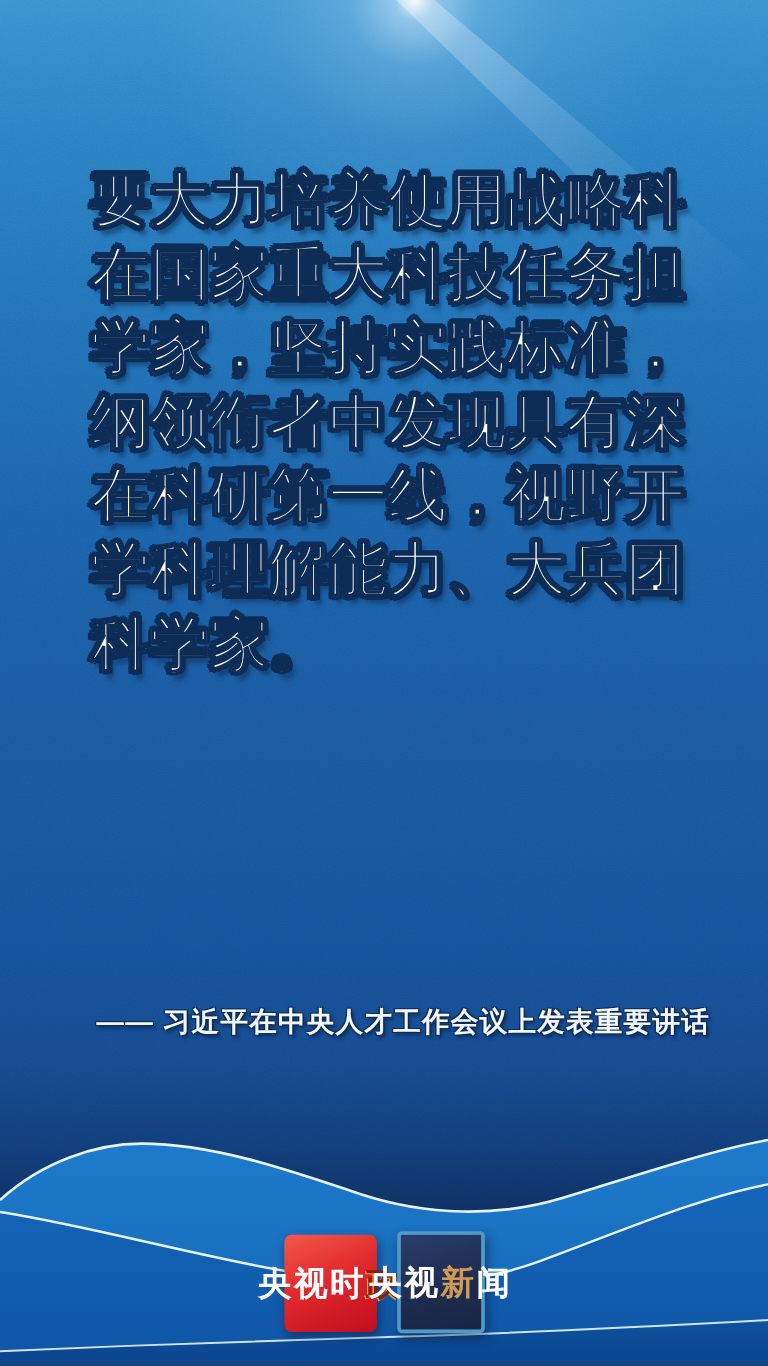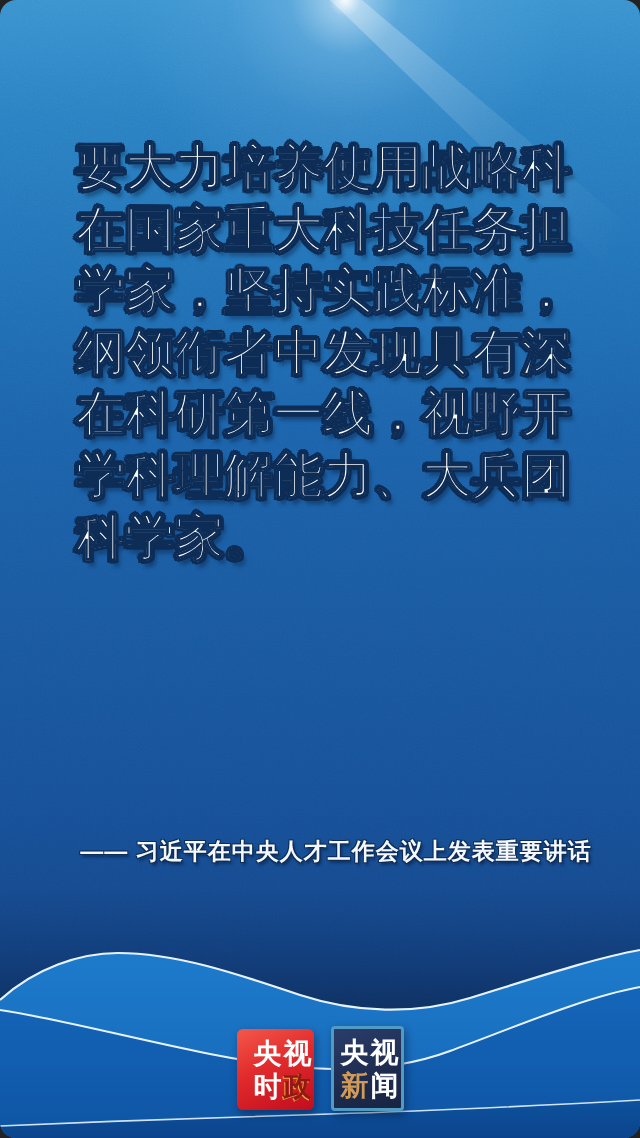--- a/index.html
+++ b/index.html
@@ -2,21 +2,20 @@
 <html><head>
 <meta charset="utf-8">
 <style>
   html,body{margin:0;padding:0;background:#222;}
   *{box-sizing:border-box;}
   #poster{
     position:relative;
     width:640px;height:1138px;
     overflow:hidden;
     font-family:"Liberation Sans","DejaVu Sans",sans-serif;
-    border-radius:16px;
   }
   
   .bg{
     position:absolute;inset:0;
     background:linear-gradient(180deg,
       #3a92cf 0%,
       #2b80c2 10%,
       #2373b8 22%,
       #1c62aa 38%,
       #1a589e 55%,
@@ -77,21 +76,21 @@
       -1px 1px 0 #0d2c56,1px 1px 0 #0d2c56,
       2px 3px 3px rgba(8,25,55,.65);
     padding-left: 32px;
   }
   
   .logos{
     position:absolute;top:1026px;left:0;width:100%;
     display:flex;justify-content:center;align-items:flex-start;gap:17px;
   }
   .logo{
-    display:flex;flex-direction:column;justify-content:center;align-items:flex-end;
+    display:flex;flex-direction:row;justify-content:center;align-items:center;
     font-weight:900;text-align:center;
   }
   .logo-politics{
     margin-top:3px;
     width:77px;height:81px;border-radius:6px;
     background:linear-gradient(155deg,#f4584a 0%,#e02a2c 45%,#c10d1e 100%);
     box-shadow:2px 4px 9px rgba(8,20,45,.45);
   }
   .logo-news{
     width:73px;height:85px;border-radius:4px;

